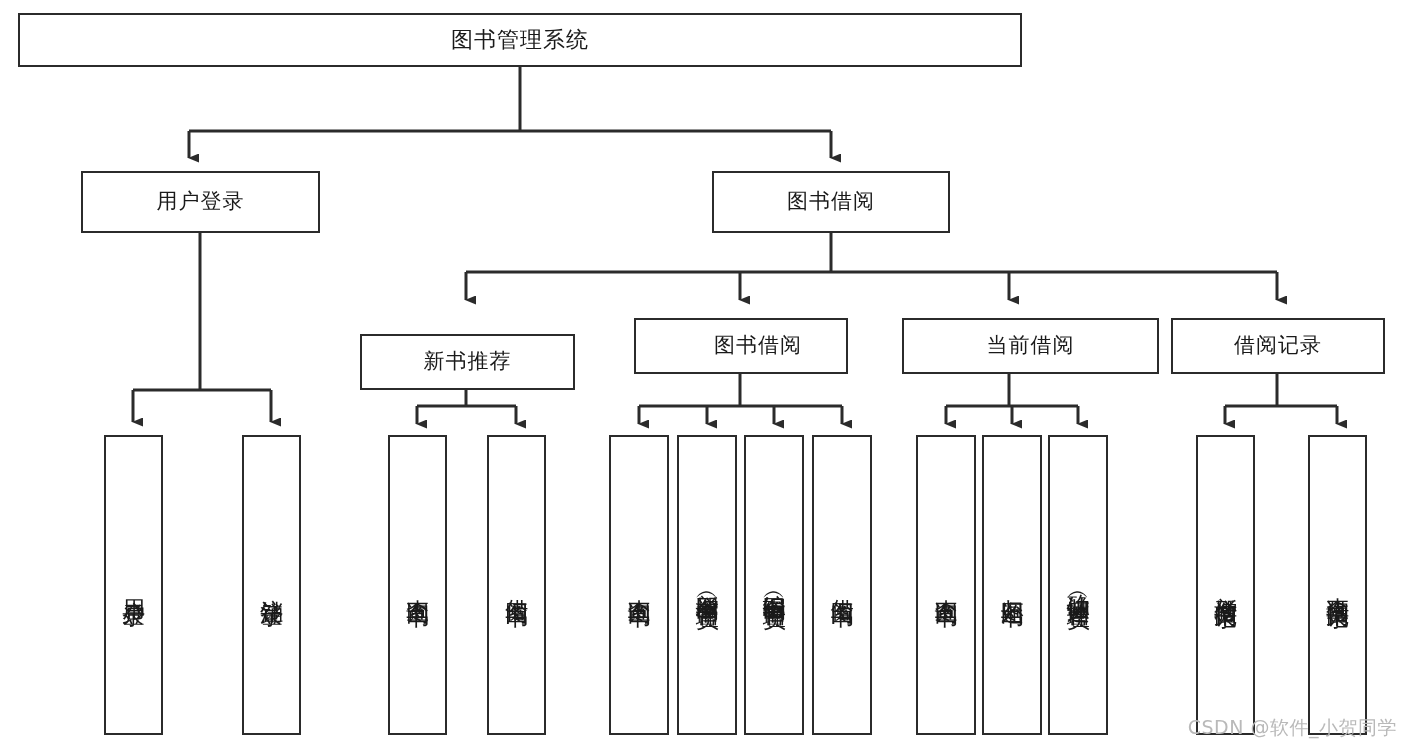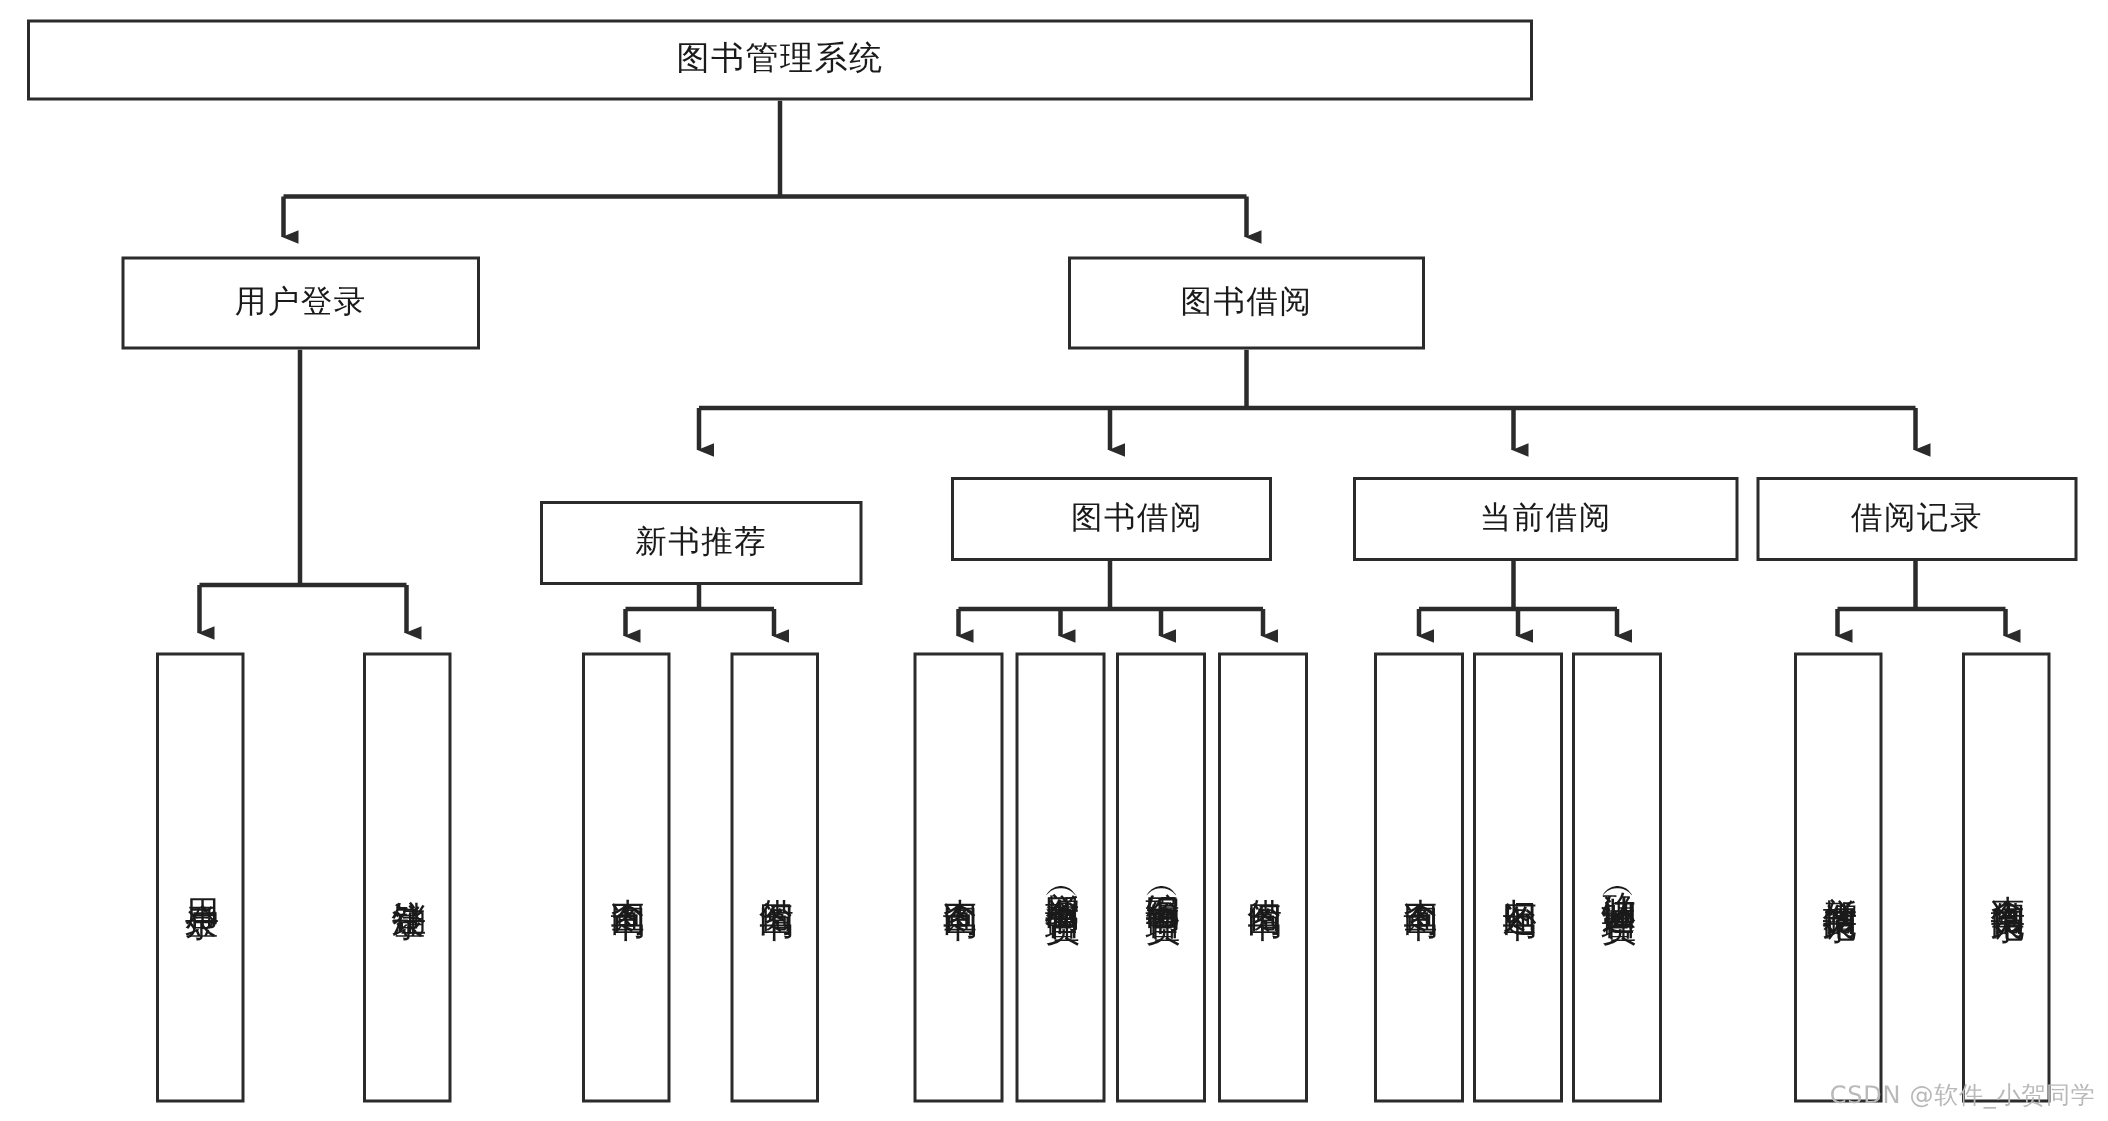--- a/index.html
+++ b/index.html
@@ -61,21 +61,21 @@
     font-size: 23px;
     line-height: 1.02;
     letter-spacing: 2px;
     white-space: nowrap;
     max-height: 100%;
   }
   .watermark {
     position: absolute;
     right: 8px;
     bottom: 6px;
-    font-size: 16px;
+    font-size: 19px;
     color: #b9b9b9;
     white-space: nowrap;
     letter-spacing: 0.5px;
   }
 </style>
 </head>
 <body>
 
 <div id="diagram-root">
 

